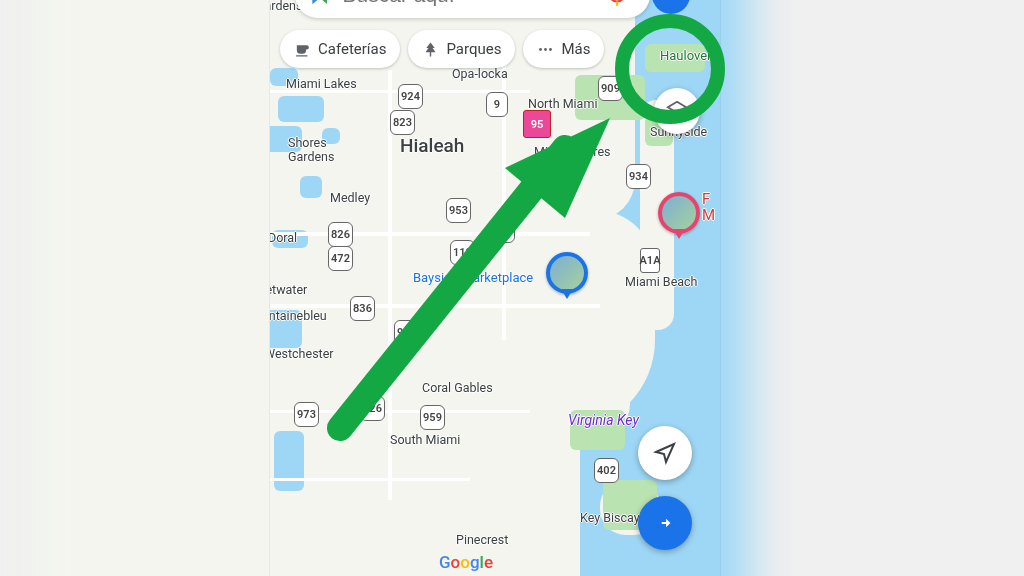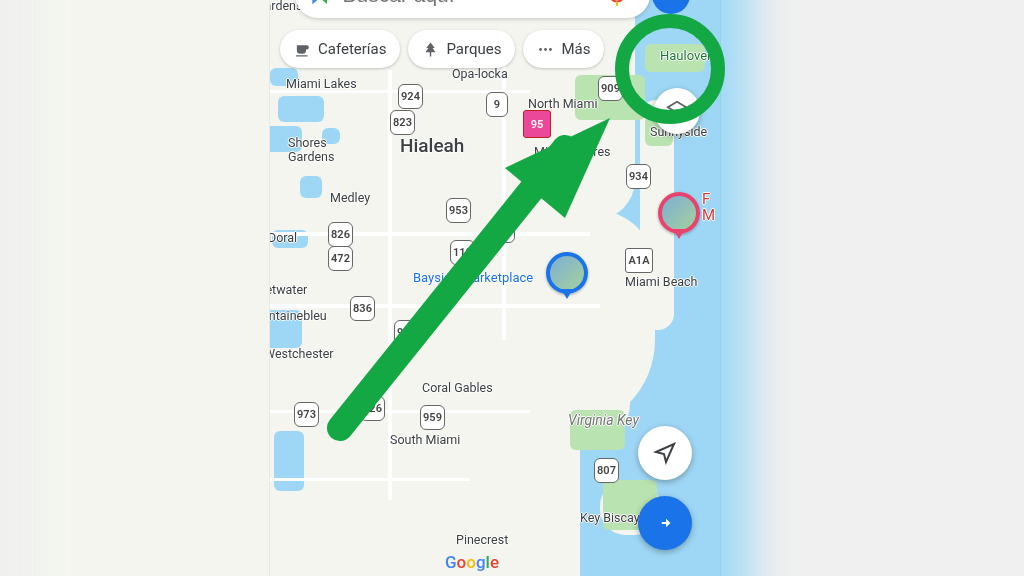--- a/index.html
+++ b/index.html
@@ -64,23 +64,23 @@
   .chip .ic { width:17px; height:17px; display:inline-flex; }
   
   .label {
     position:absolute; font-weight:400; color:#3c4043;
     white-space:nowrap; font-size:13px;
     text-shadow: -1px 0 #fff, 1px 0 #fff, 0 -1px #fff, 0 1px #fff;
   }
   .label.big { font-size:31px; font-weight:500; color:#333; }
   .label.med { font-size:19px; font-weight:500; }
   .label.small { font-size:12.5px; }
-  .label.blue { color:#737373; font-style:italic; font-size:14px;}
+  .label.blue { color:#6d28d9; font-style:italic; font-size:14px;}
   .label.poi { color:#1a73e8; font-size:13px;}
-  .attribution { position:absolute; left:175px; bottom:18px; }
+  .attribution { position:absolute; left:169px; bottom:18px; }
   .attribution span { font-size:17px; font-weight:500; }
   .g-b{color:#4285F4}.g-r{color:#EA4335}.g-y{color:#FBBC05}.g-g{color:#34A853}
 
   
   .shield {
     position:absolute; width:25px; height:25px;
     border:1.5px solid #666; background:#fff; color:#444;
     font-size:11px; font-weight:600; display:flex;
     align-items:center; justify-content:center; border-radius:6px;
   }
@@ -204,23 +204,23 @@
       <div class="shield" style="left:176px;top:218px">953</div>
       <div class="shield" style="left:356px;top:184px">934</div>
       <div class="shield" style="left:220px;top:238px">441</div>
       <div class="shield" style="left:58px;top:266px">472</div>
       <div class="shield" style="left:180px;top:260px">112</div>
       <div class="shield" style="left:80px;top:316px">836</div>
       <div class="shield" style="left:124px;top:340px">968</div>
       <div class="shield" style="left:90px;top:416px">826</div>
       <div class="shield" style="left:24px;top:422px">973</div>
       <div class="shield" style="left:150px;top:425px">959</div>
-      <div class="shield" style="left:324px;top:478px">807</div>
+      <div class="shield" style="left:324px;top:478px">402</div>
       <div class="shield" style="left:328px;top:96px">909</div>
-      <div class="shield us" style="left:355px;top:268px;width:28px">A1A</div>
+      <div class="shield us" style="left:370px;top:268px;width:20px">A1A</div>
 
       <div class="photo-pin" style="left:388px;top:212px"></div>
       <div class="photo-pin blue" style="left:276px;top:272px"></div>
 
       <div class="attribution">
         <span class="g-b">G</span><span class="g-r">o</span><span class="g-y">o</span><span class="g-b">g</span><span class="g-g">l</span><span class="g-r">e</span>
       </div>
     </div>
 
     <div class="search">

